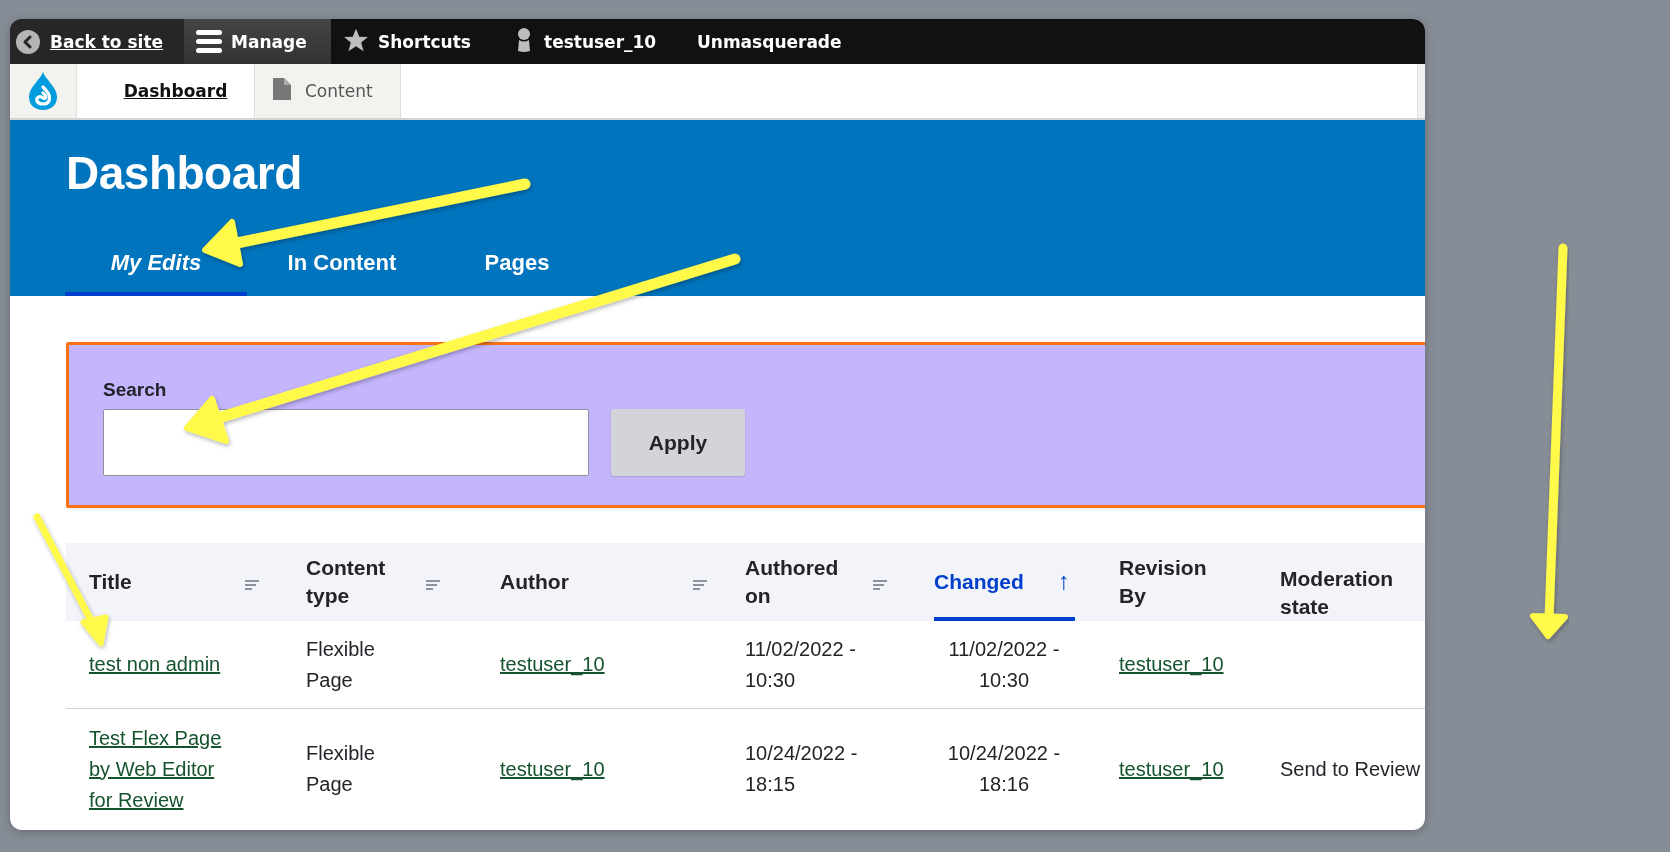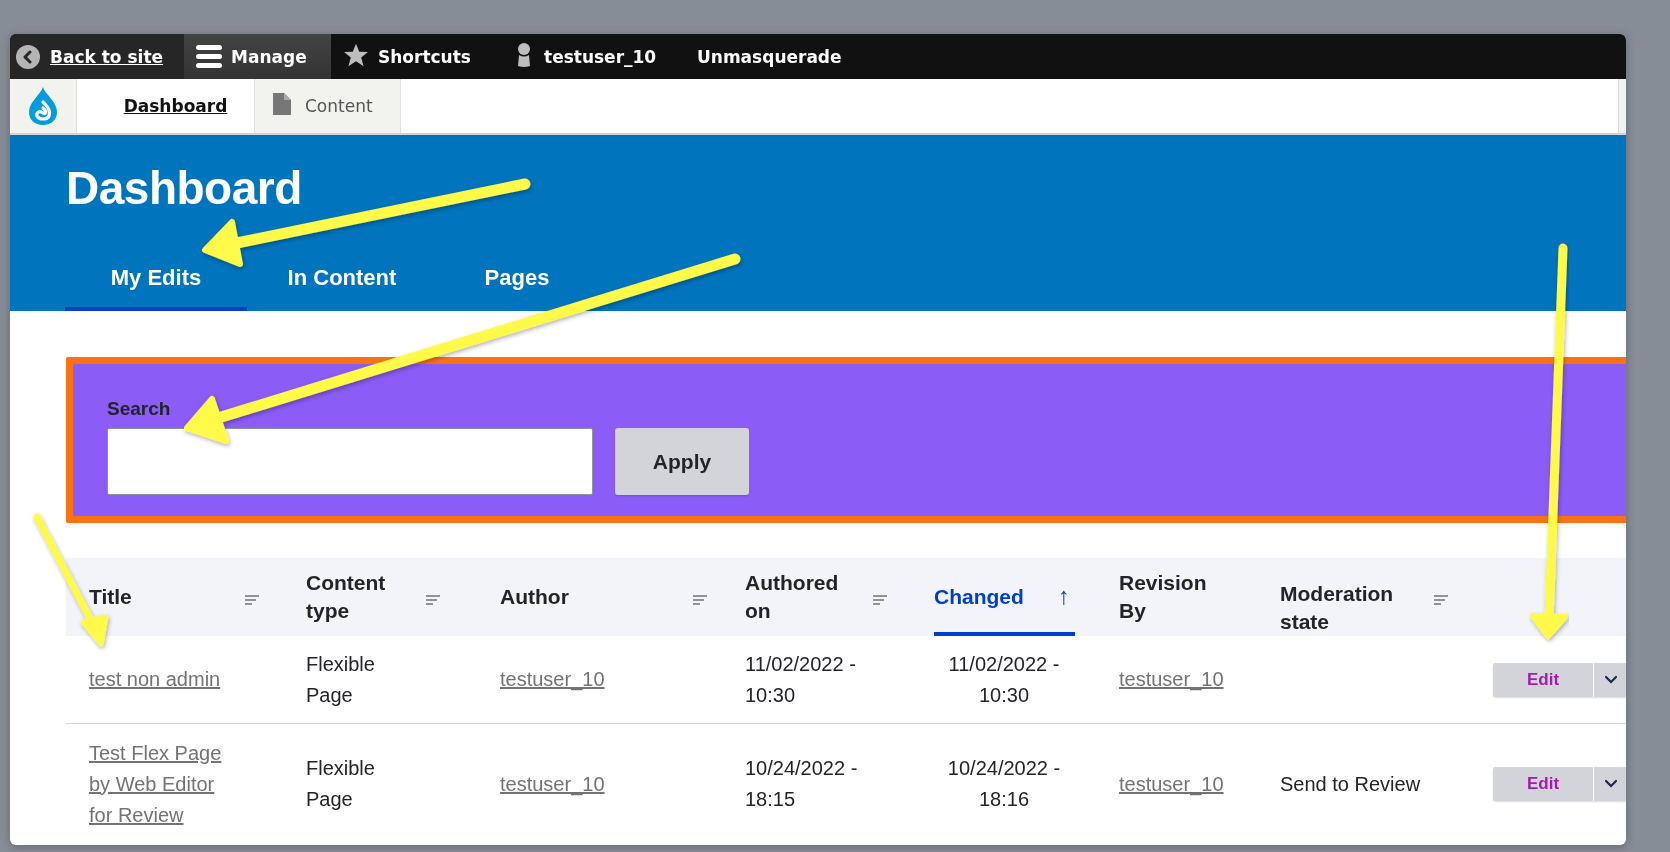--- a/index.html
+++ b/index.html
@@ -1,19 +1,19 @@
 <!DOCTYPE html>
 <html><head>
 <meta charset="utf-8">
 <style>
   * { box-sizing: border-box; margin: 0; padding: 0; }
   html, body { width: 1670px; height: 852px; overflow: hidden; }
   body { background: #878d96; font-family: "Liberation Sans", "DejaVu Sans", sans-serif; position: relative; }
 
-  .window { position: absolute; left: 10px; top: 34px; width: 1616px; height: 811px; background: #fff; border-radius: 6px; overflow: hidden; box-shadow: 0 2px 10px rgba(0,0,0,0.25); }
+  .window { position: absolute; left: 10px; top: 19px; width: 1415px; height: 811px; background: #fff; border-radius: 12px; overflow: hidden; box-shadow: 0 2px 10px rgba(0,0,0,0.25); }
 
   
   .toolbar { position: absolute; left: 0; top: 0; width: 100%; height: 45px; background: #111; color: #fff; display: flex; align-items: center; font-family: "DejaVu Sans", sans-serif; font-weight: bold; font-size: 17px; }
   .tb-item { height: 45px; display: flex; align-items: center; padding: 0 12px; color: #fff; text-decoration: none; white-space: nowrap; }
   .tb-back { background: #262626; width: 174px; padding-left: 6px; }
   .tb-back .lbl { text-decoration: underline; margin-left: 10px; }
   .tb-manage { background: linear-gradient(#444, #333); width: 147px; padding-left: 12px; }
   .tb-manage .lbl, .tb-short .lbl, .tb-user .lbl { margin-left: 9px; }
   .tb-short { width: 170px; padding-left: 12px; }
   .tb-user { width: 180px; padding-left: 12px; }
@@ -29,27 +29,27 @@
   .content-cell { width: 147px; background: #f2f2ef; border-left: 1px solid #e0e0dc; border-right: 1px solid #e0e0dc; display: flex; align-items: center; padding-left: 18px; font-family: "DejaVu Sans", sans-serif; font-size: 17px; color: #555; }
   .content-cell .lbl { margin-left: 14px; }
   .secbar-end { flex: 1; }
   .secbar-scroll { width: 8px; background: #f1f1f1; border-left: 1px solid #ddd; }
 
   
   .header { position: absolute; left: 0; top: 101px; width: 100%; height: 176px; background: #0074bd; }
   .page-title { position: absolute; left: 56px; top: 26px; font-size: 46px; font-weight: bold; color: #fff; letter-spacing: -0.5px; }
   .tabs { position: absolute; left: 55px; top: 103px; display: flex; }
   .tab { height: 73px; display: flex; align-items: center; justify-content: center; color: #fff; font-weight: bold; font-size: 22px; text-decoration: none; position: relative; padding-top: 6px; }
-  .tab.t1 { width: 182px; }
+  .tab.t1 { width: 182px; font-style: italic; }
   .tab.t2 { width: 190px; }
   .tab.t3 { width: 160px; }
   .tab.active::after { content: ""; position: absolute; left: 0; right: 0; bottom: 0; height: 4px; background: #003ecc; }
 
   
-  .filters { position: absolute; left: 56px; top: 323px; width: 1574px; height: 166px; border: 7px solid #f97316; border-radius: 2px; box-shadow: 0 1px 3px rgba(0,0,0,0.08); background: #8b5cf6; }
+  .filters { position: absolute; left: 56px; top: 323px; width: 1574px; height: 166px; border: 3px solid #f97316; border-radius: 2px; box-shadow: 0 1px 3px rgba(0,0,0,0.08); background: #c4b5fd; }
   .search-label { position: absolute; left: 34px; top: 34px; font-size: 19px; font-weight: bold; color: #232429; }
   .search-input { position: absolute; left: 34px; top: 64px; width: 486px; height: 67px; border: 1.5px solid #8e929c; border-radius: 2px; background: #fff; font-size: 19px; padding: 0 12px; outline: none; }
   .apply-btn { position: absolute; left: 542px; top: 64px; width: 134px; height: 67px; border: none; border-radius: 3px; background: #d3d4d9; color: #232429; font-weight: bold; font-size: 21px; font-family: "Liberation Sans", sans-serif; box-shadow: 0 1px 2px rgba(0,0,0,0.15); }
 
   
   .tbl { position: absolute; left: 56px; top: 524px; width: 1574px; }
   .thead { height: 78px; background: #f3f4f9; display: flex; position: relative; }
   .th { height: 78px; display: flex; align-items: center; font-weight: bold; font-size: 21px; color: #232429; line-height: 28px; position: relative; }
   .th .sort { position: absolute; right: 0; top: 37px; width: 14px; }
   .th .sort i { display: block; height: 2px; background: #8e929c; margin-bottom: 2px; }
@@ -72,21 +72,21 @@
   .th.c1 .sort { left: 156px; right: auto; }
   .th.c2 .sort { left: 120px; right: auto; }
   .th.c3 .sort { left: 193px; right: auto; }
   .th.c4 .sort { left: 128px; right: auto; }
   .th.c7 .sort { left: 154px; right: auto; }
 
   .tr { position: relative; border-bottom: 1px solid #d4d4d8; font-size: 20px; color: #232429; line-height: 31px; }
   .tr.r1 { height: 88px; }
   .tr.r2 { height: 120px; border-bottom: none; }
   .td { position: absolute; display: flex; align-items: center; height: 100%; top: 0; }
-  .td a { color: #737373; text-decoration: underline; }
+  .td a { color: #14532d; text-decoration: underline; }
   .r1 .td { }
   .r2 .td { }
 
   .dropbutton { display: flex; height: 34px; border-radius: 3px; background: #d3d4d9; box-shadow: 0 1px 2px rgba(0,0,0,0.15); overflow: hidden; }
   .dropbutton .edit { width: 100px; border: none; background: transparent; font-weight: bold; font-size: 17px; color: #a21caf; font-family: "Liberation Sans", sans-serif; }
   .dropbutton .toggle { width: 34px; border: none; border-left: 1px solid #fff; background: transparent; display: flex; align-items: center; justify-content: center; }
 
   
   .annot { position: absolute; left: 0; top: 0; width: 1670px; height: 852px; pointer-events: none; }
 </style>

